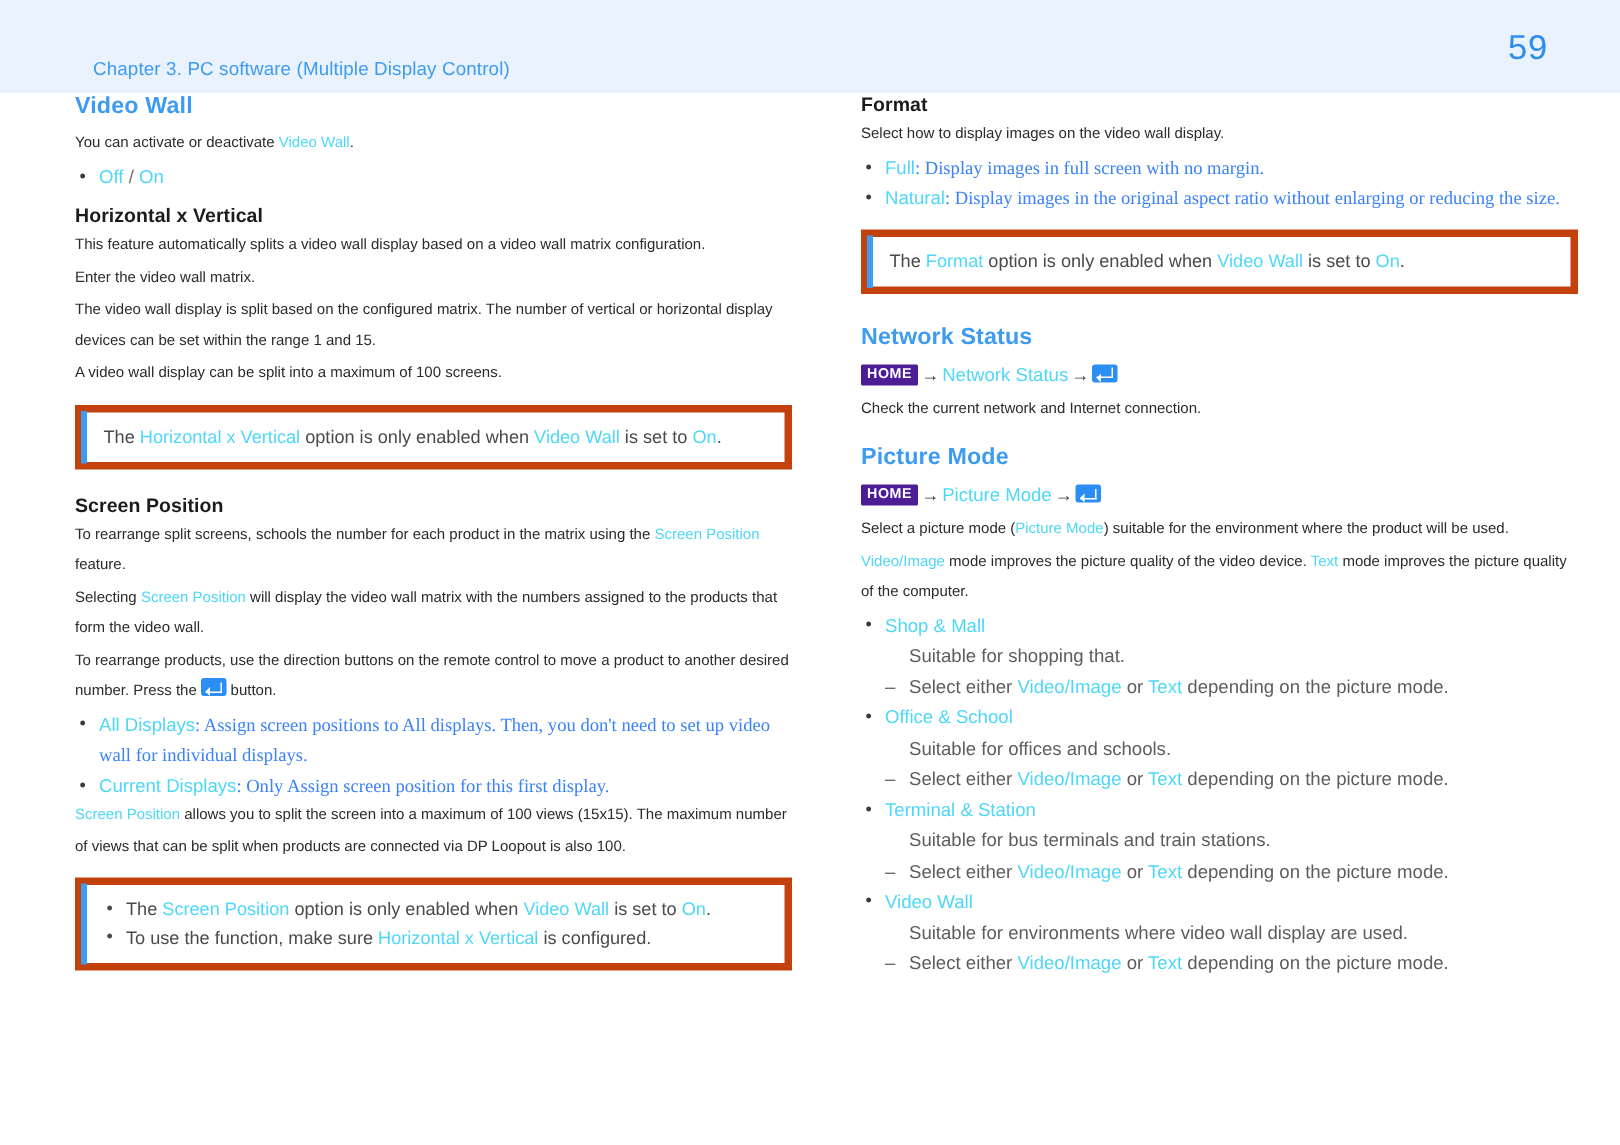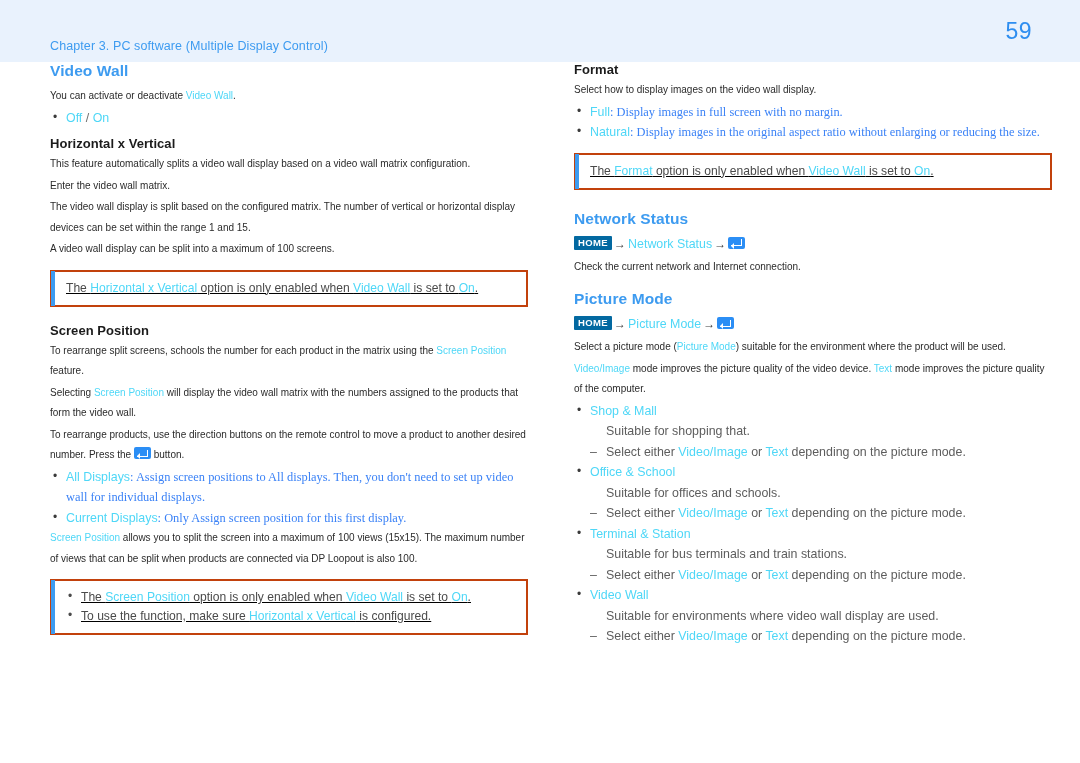--- a/index.html
+++ b/index.html
@@ -20,21 +20,21 @@
   
   .header-band {
     position: absolute;
     left: 0; top: 0;
     width: 1080px;
     height: 62px;
     background: #e9f2fd;
   }
   .chapter-label {
     position: absolute;
-    left: 50px;
+    left: 62px;
     top: 39px;
     font-size: 12.5px;
     color: #3d9bf0;
     letter-spacing: .1px;
     white-space: nowrap;
   }
   .page-number {
     position: absolute;
     right: 48px;
     top: 18px;
@@ -130,26 +130,25 @@
     line-height: 20.5px;
     color: #5d5d5d;
     padding-left: 16px;
     margin: 0;
   }
   .mode-sub { padding-left: 16px; }
 
   
   .notebox {
     position: relative;
-    border: 2px solid #c2410c;
+    border: 5px solid #c2410c;
     background: #ffffff;
     box-sizing: border-box;
     padding: 7px 10px 7px 14px;
     margin: 10px 0 0 0;
-    text-decoration: underline;
   }
   .notebox::before {
     content: "";
     position: absolute;
     left: -1px; top: -1px; bottom: -1px;
     width: 4px;
     background: #3d9bf0;
   }
   .notebox p.note-line {
     font-size: 12.1px;
@@ -164,21 +163,21 @@
     padding-left: 15px;
   }
   .notebox ul.blist > li::before {
     color: #4a4a4a;
     left: 2px;
   }
 
   
   .badge-home {
     display: inline-block;
-    background: #0369a1;
+    background: #4c1d95;
     color: #ffffff;
     font-size: 9.5px;
     font-weight: 700;
     letter-spacing: .4px;
     padding: 2px 4px 2px 4px;
     line-height: 10px;
     vertical-align: 2px;
     border-radius: 1px;
   }
   .arrow-sep {

